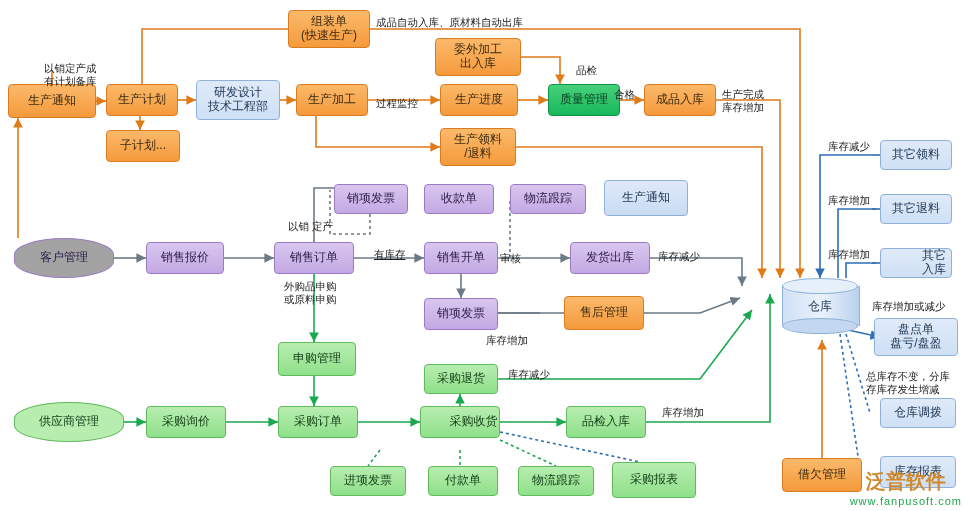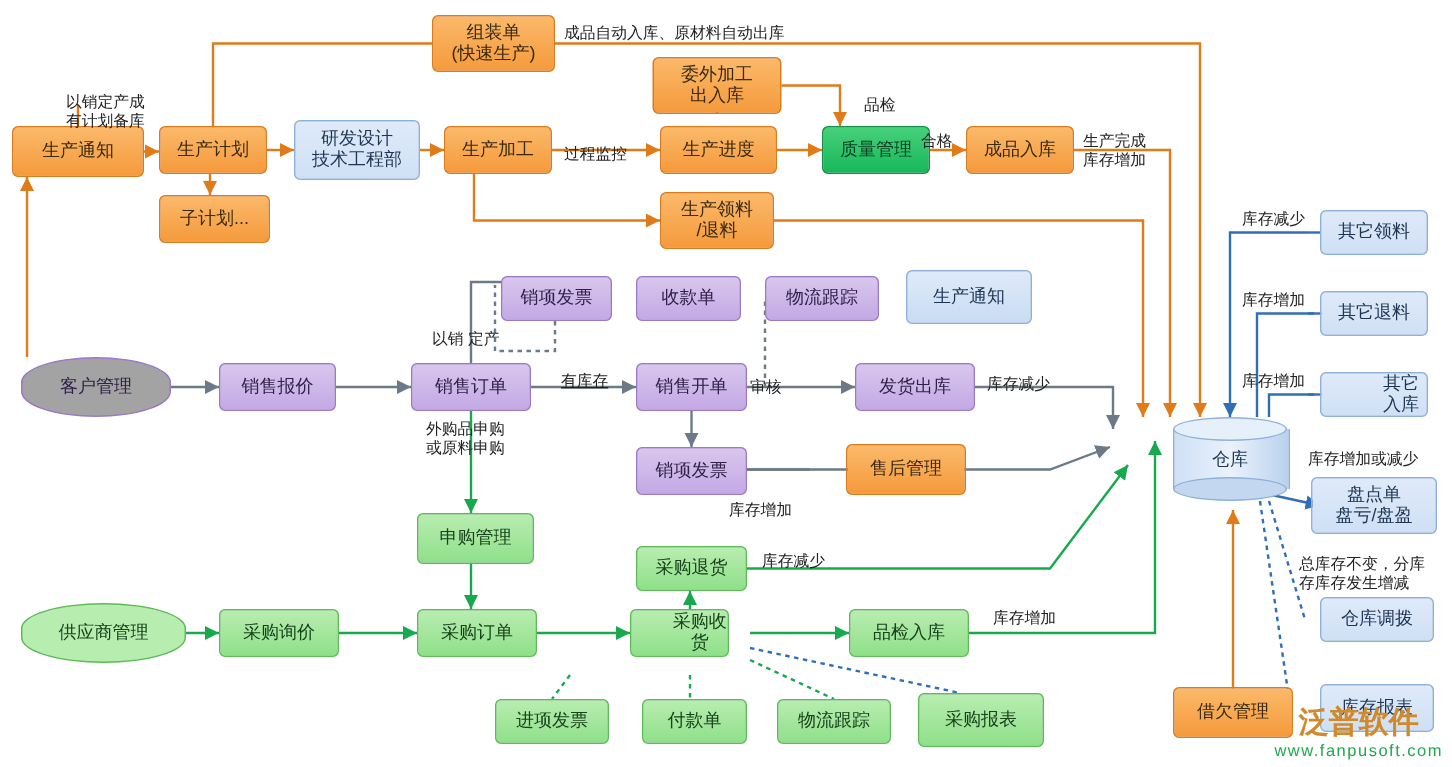--- a/index.html
+++ b/index.html
@@ -139,21 +139,21 @@
       <div class="node purple" style="left: 274px; top: 242px; width: 80px; height: 32px;">销售订单</div>
       <div class="node purple" style="left: 424px; top: 242px; width: 74px; height: 32px;">销售开单</div>
       <div class="node purple" style="left: 570px; top: 242px; width: 80px; height: 32px;">发货出库</div>
       <div class="node purple" style="left: 424px; top: 298px; width: 74px; height: 32px;">销项发票</div>
       <div class="node orange" style="left: 564px; top: 296px; width: 80px; height: 34px;">售后管理</div>
       <div class="node lgreen" style="left: 278px; top: 342px; width: 78px; height: 34px;">申购管理</div>
       <div class="node lgreen" style="left: 424px; top: 364px; width: 74px; height: 30px;">采购退货</div>
       <div class="node cloudg" style="left: 14px; top: 402px; width: 110px; height: 40px;">供应商管理</div>
       <div class="node lgreen" style="left: 146px; top: 406px; width: 80px; height: 32px;">采购询价</div>
       <div class="node lgreen" style="left: 278px; top: 406px; width: 80px; height: 32px;">采购订单</div>
-      <div class="node lgreen" style="left: 420px; top: 406px; width: 66px; height: 32px; padding-left: 27px;">采购收货</div>
+      <div class="node lgreen" style="left: 420px; top: 406px; width: 80px; height: 32px; padding-left: 27px;">采购收货</div>
       <div class="node lgreen" style="left: 566px; top: 406px; width: 80px; height: 32px;">品检入库</div>
       <div class="node lgreen" style="left: 330px; top: 466px; width: 76px; height: 30px;">进项发票</div>
       <div class="node lgreen" style="left: 428px; top: 466px; width: 70px; height: 30px;">付款单</div>
       <div class="node lgreen" style="left: 518px; top: 466px; width: 76px; height: 30px;">物流跟踪</div>
       <div class="node lgreen" style="left: 612px; top: 462px; width: 84px; height: 36px;">采购报表</div>
       <div class="node blue" style="left: 874px; top: 318px; width: 84px; height: 38px;">盘点单
 盘亏/盘盈</div>
       <div class="node blue" style="left: 880px; top: 398px; width: 76px; height: 30px;">仓库调拨</div>
       <div class="node blue" style="left: 880px; top: 456px; width: 76px; height: 32px;">库存报表</div>
       <div class="node orange" style="left: 782px; top: 458px; width: 80px; height: 34px;">借欠管理</div>

